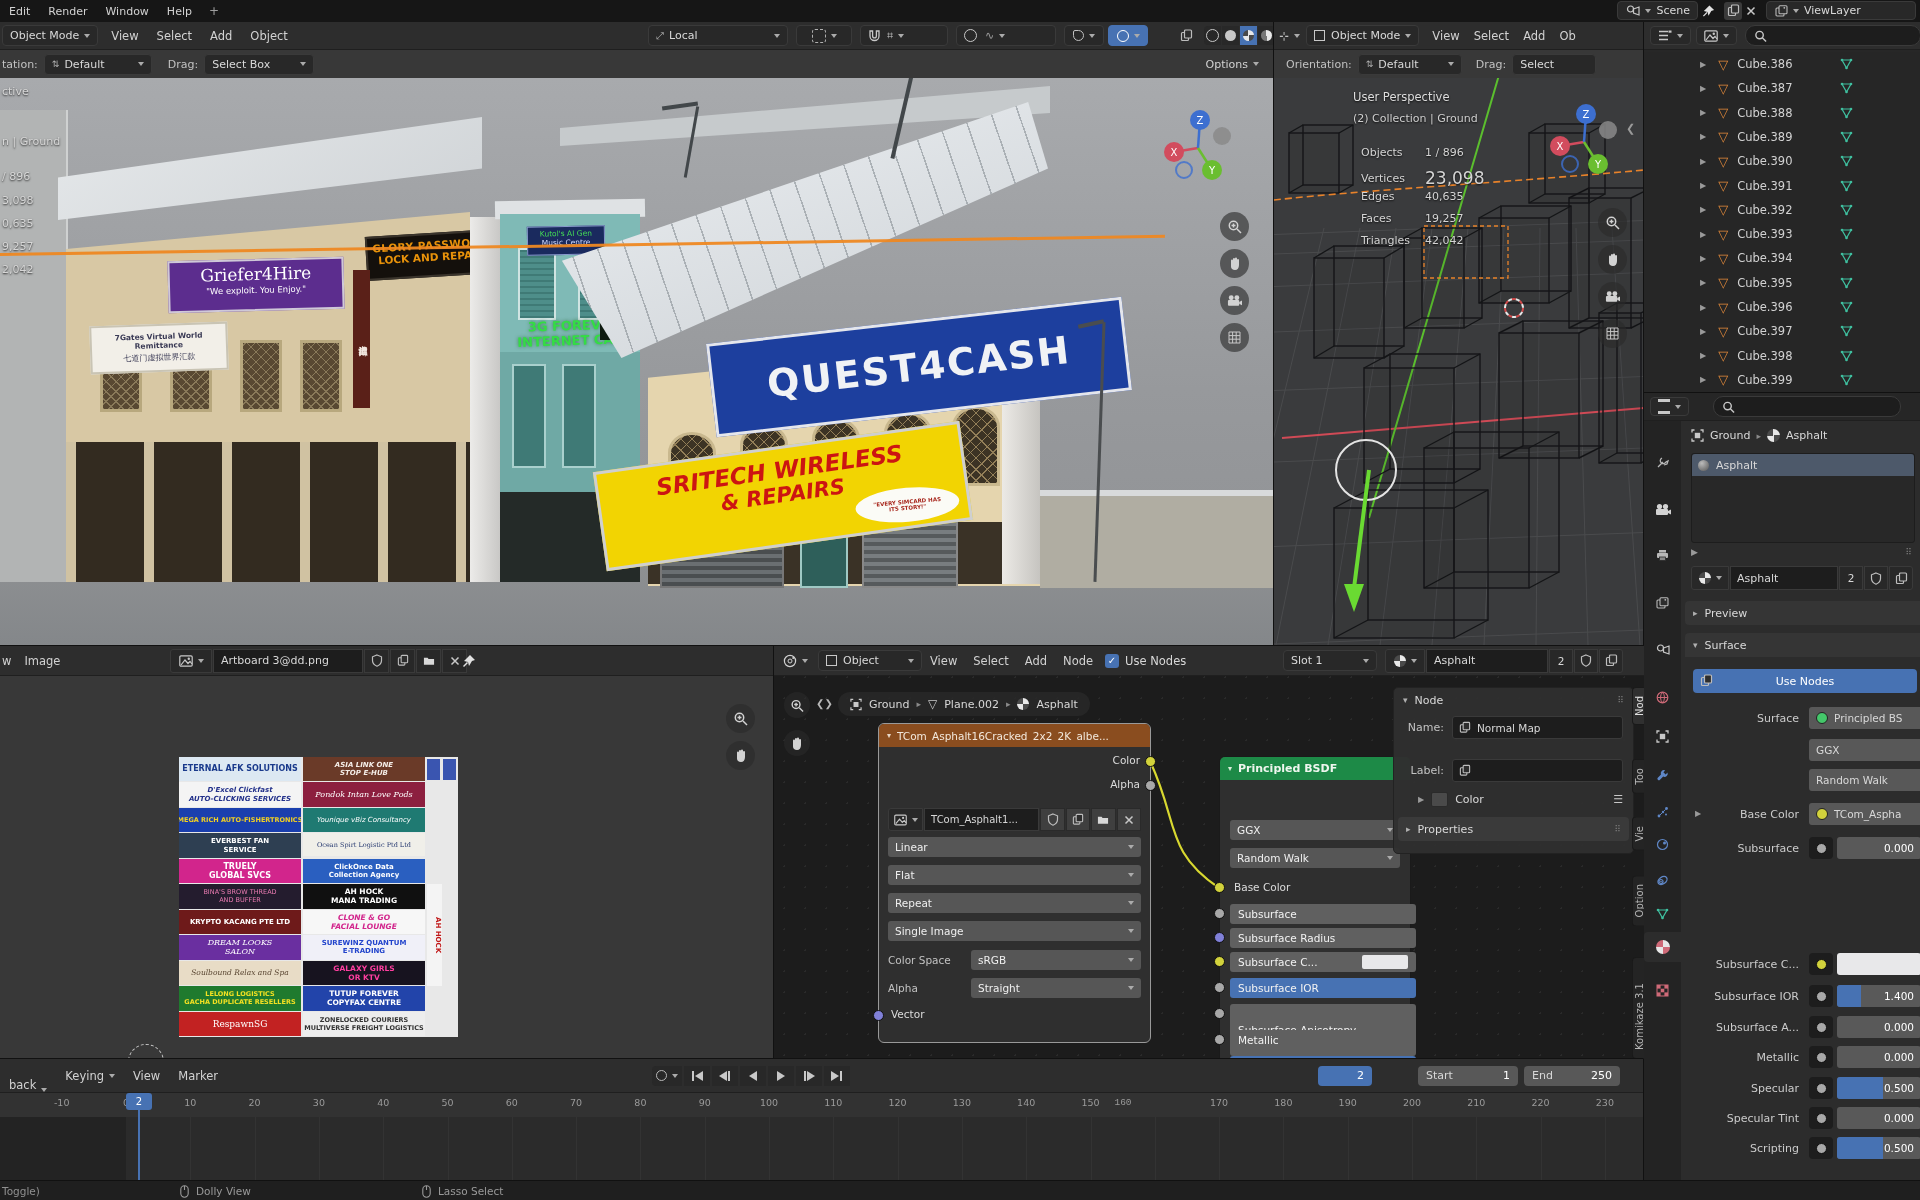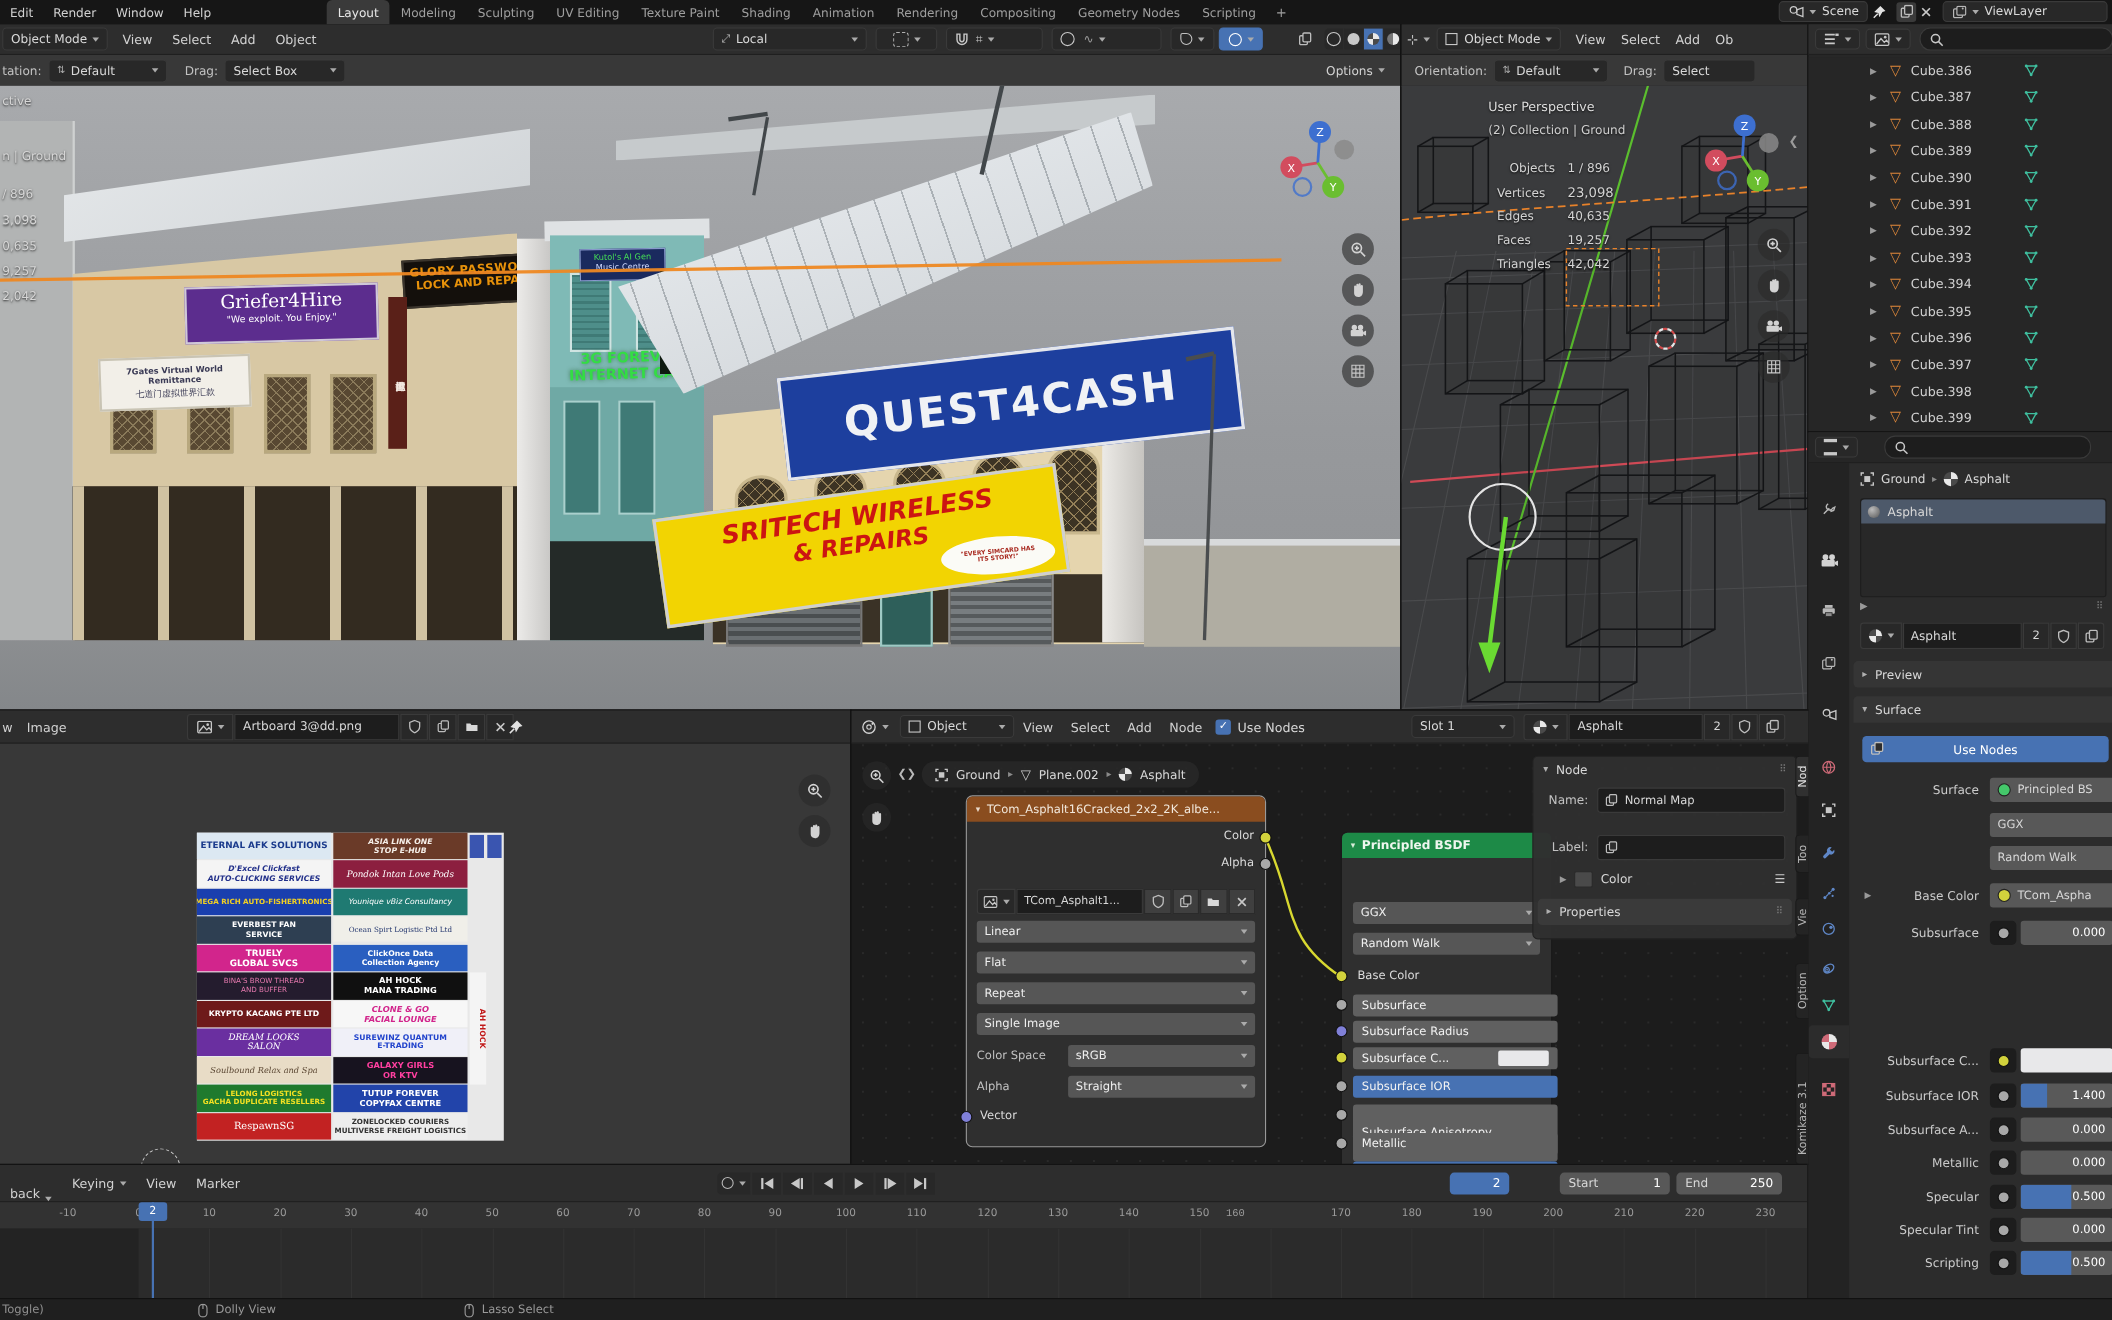--- a/index.html
+++ b/index.html
@@ -30,33 +30,20 @@
   .tick{position:absolute;top:4px;font-size:9.5px;color:#9a9a9a;transform:translateX(-50%);}
 </style>
 </head>
 <body>
 
 <div id="topbar" class="abs flex" style="left:0;top:0;width:1920px;height:22px;background:#161616;">
     <div class="menu" style="height: 22px; font-size: 11px;">Edit</div>
     <div class="menu" style="height: 22px; font-size: 11px;">Render</div>
     <div class="menu" style="height: 22px; font-size: 11px;">Window</div>
     <div class="menu" style="height: 22px; font-size: 11px;">Help</div>
-    <div class="flex" style="margin-left: 96px; height: 22px;">
-      <div class="flex" style="padding: 0px 10px; height: 22px; font-size: 11px; color: rgb(232, 232, 232); background: rgb(58, 58, 58); border-radius: 5px 5px 0px 0px;">Layout</div>
-      <div class="flex" style="padding: 0px 10px; height: 22px; font-size: 11px; color: rgb(159, 159, 159); background: transparent; border-radius: 5px 5px 0px 0px;">Modeling</div>
-      <div class="flex" style="padding: 0px 10px; height: 22px; font-size: 11px; color: rgb(159, 159, 159); background: transparent; border-radius: 5px 5px 0px 0px;">Sculpting</div>
-      <div class="flex" style="padding: 0px 10px; height: 22px; font-size: 11px; color: rgb(159, 159, 159); background: transparent; border-radius: 5px 5px 0px 0px;">UV Editing</div>
-      <div class="flex" style="padding: 0px 10px; height: 22px; font-size: 11px; color: rgb(159, 159, 159); background: transparent; border-radius: 5px 5px 0px 0px;">Texture Paint</div>
-      <div class="flex" style="padding: 0px 10px; height: 22px; font-size: 11px; color: rgb(159, 159, 159); background: transparent; border-radius: 5px 5px 0px 0px;">Shading</div>
-      <div class="flex" style="padding: 0px 10px; height: 22px; font-size: 11px; color: rgb(159, 159, 159); background: transparent; border-radius: 5px 5px 0px 0px;">Animation</div>
-      <div class="flex" style="padding: 0px 10px; height: 22px; font-size: 11px; color: rgb(159, 159, 159); background: transparent; border-radius: 5px 5px 0px 0px;">Rendering</div>
-      <div class="flex" style="padding: 0px 10px; height: 22px; font-size: 11px; color: rgb(159, 159, 159); background: transparent; border-radius: 5px 5px 0px 0px;">Compositing</div>
-      <div class="flex" style="padding: 0px 10px; height: 22px; font-size: 11px; color: rgb(159, 159, 159); background: transparent; border-radius: 5px 5px 0px 0px;">Geometry Nodes</div>
-      <div class="flex" style="padding: 0px 10px; height: 22px; font-size: 11px; color: rgb(159, 159, 159); background: transparent; border-radius: 5px 5px 0px 0px;">Scripting</div>
-    </div>
     <div class="flex" style="padding: 0px 8px; color: rgb(159, 159, 159); font-size: 12px;">+</div>
     <div class="flex" style="position: absolute; right: 4px; top: 1px; gap: 4px;">
       <div class="pill" style="height: 19px;">
         <div class="flex" style="width: 15px; height: 15px; justify-content: center; flex: 0 0 auto;">
           <svg width="14" height="12" viewBox="0 0 14 12">
             <circle cx="4.5" cy="4" r="3" fill="none" stroke="#c8c8c8" stroke-width="1.2"></circle>
             <path d="M7.5 4 L13 2 V10 L7.5 8 Z" fill="none" stroke="#c8c8c8" stroke-width="1.2"></path>
           </svg>
         </div>
         <div class="caret"></div>
@@ -452,26 +439,26 @@
         <rect x="150" y="148" width="84" height="52" fill="none" stroke="#e8822a" stroke-width="1.3" stroke-dasharray="4 3"></rect>
         <circle cx="92" cy="392" r="30" fill="none" stroke="#e4e4e4" stroke-width="2"></circle>
         <line x1="95" y1="392" x2="80" y2="510" stroke="#6ada32" stroke-width="4"></line>
         <polygon points="80,534 70,506 90,506" fill="#6ada32"></polygon>
         <circle cx="240" cy="230" r="9" fill="none" stroke="#d04a4a" stroke-width="2" stroke-dasharray="4 4"></circle>
         <circle cx="240" cy="230" r="9" fill="none" stroke="#e8e8e8" stroke-width="2" stroke-dasharray="4 4" stroke-dashoffset="4"></circle>
       </svg>
       <div class="abs shadowtx" style="left: 79px; top: 12px; font-size: 11.5px; color: rgb(222, 222, 222);">User Perspective</div>
       <div class="abs shadowtx" style="left: 79px; top: 34px; font-size: 11px; color: rgb(207, 207, 207);">(2) Collection | Ground</div>
       <div class="abs flex" style="left: 87px; top: 68px; width: 150px;">
-        <div class="shadowtx" style="font-size: 11px; color: rgb(212, 212, 212); width: 64px; text-align: center;">Objects</div>
+        <div class="shadowtx" style="font-size: 11px; color: rgb(212, 212, 212); width: 64px;">Objects</div>
         <div class="shadowtx" style="font-size: 11px; color: rgb(212, 212, 212);">1 / 896</div>
       </div>
       <div class="abs flex" style="left: 87px; top: 90px; width: 150px;">
         <div class="shadowtx" style="font-size: 11px; color: rgb(212, 212, 212); width: 64px;">Vertices</div>
-        <div class="shadowtx" style="font-size: 12px; color: rgb(212, 212, 212);">23,098</div>
+        <div class="shadowtx" style="font-size: 17px; color: rgb(212, 212, 212);">23,098</div>
       </div>
       <div class="abs flex" style="left: 87px; top: 112px; width: 150px;">
         <div class="shadowtx" style="font-size: 11px; color: rgb(212, 212, 212); width: 64px;">Edges</div>
         <div class="shadowtx" style="font-size: 11px; color: rgb(212, 212, 212);">40,635</div>
       </div>
       <div class="abs flex" style="left: 87px; top: 134px; width: 150px;">
         <div class="shadowtx" style="font-size: 11px; color: rgb(212, 212, 212); width: 64px;">Faces</div>
         <div class="shadowtx" style="font-size: 11px; color: rgb(212, 212, 212);">19,257</div>
       </div>
       <div class="abs flex" style="left: 87px; top: 156px; width: 150px;">

